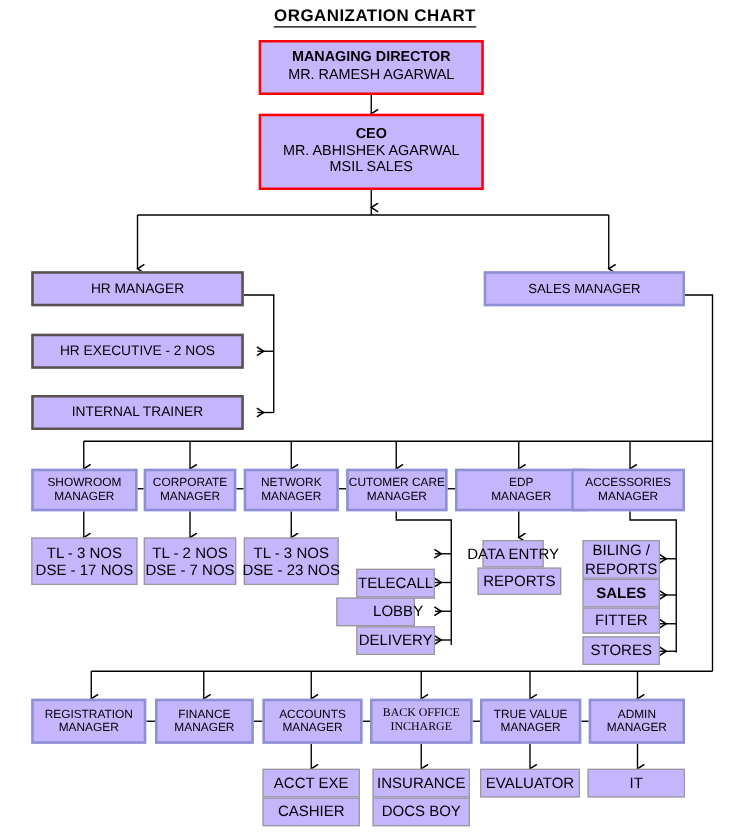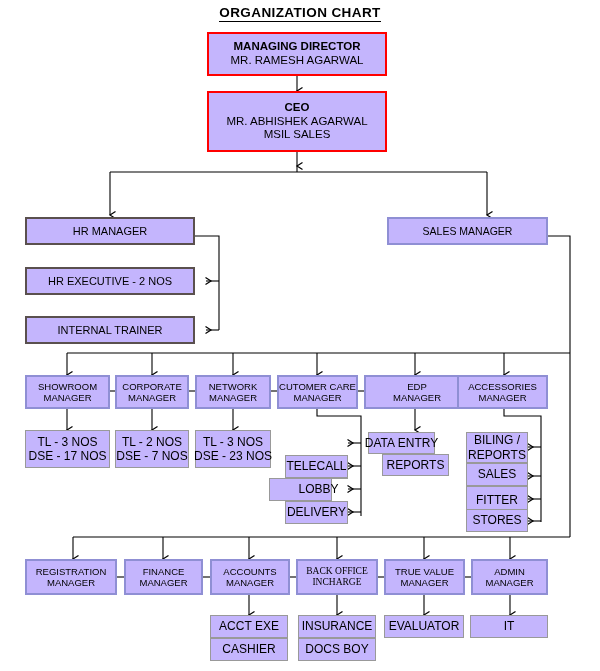--- a/index.html
+++ b/index.html
@@ -226,35 +226,35 @@
   <div class="node leaf" style="left:285px;top:455px;width:63px;height:23px;">
     <span class="ln">TELECALL</span>
   </div>
   <div class="node leaf" style="left:269px;top:478px;width:63px;height:23px;padding-left:36px;">
     <span class="ln">LOBBY</span>
   </div>
   <div class="node leaf" style="left:285px;top:501px;width:63px;height:23px;">
     <span class="ln">DELIVERY</span>
   </div>
 
-  <div class="node leaf" style="left:368px;top:432px;width:67px;height:22px;">
+  <div class="node leaf" style="left:386px;top:432px;width:49px;height:22px;">
     <span class="ln">DATA ENTRY</span>
   </div>
   <div class="node leaf" style="left:382px;top:454px;width:67px;height:22px;">
     <span class="ln">REPORTS</span>
   </div>
 
   <div class="node leaf" style="left:466px;top:432px;width:62px;height:31px;">
     <span class="ln">BILING /</span>
     <span class="ln">REPORTS</span>
   </div>
-  <div class="node leaf" style="left:466px;top:463px;width:62px;height:23px;">
+  <div class="node leaf" style="left:466px;top:463px;width:62px;height:23px;font-weight:bold;">
     <span class="ln">SALES</span>
   </div>
-  <div class="node leaf" style="left:466px;top:486px;width:62px;height:28px;">
+  <div class="node leaf" style="left:466px;top:486px;width:62px;height:21px;">
     <span class="ln">FITTER</span>
   </div>
   <div class="node leaf" style="left:466px;top:509px;width:62px;height:23px;">
     <span class="ln">STORES</span>
   </div>
 
   <div class="node mgr" style="left:25px;top:559px;width:92px;height:36px;">
     <span class="ln">REGISTRATION</span>
     <span class="ln">MANAGER</span>
   </div>

